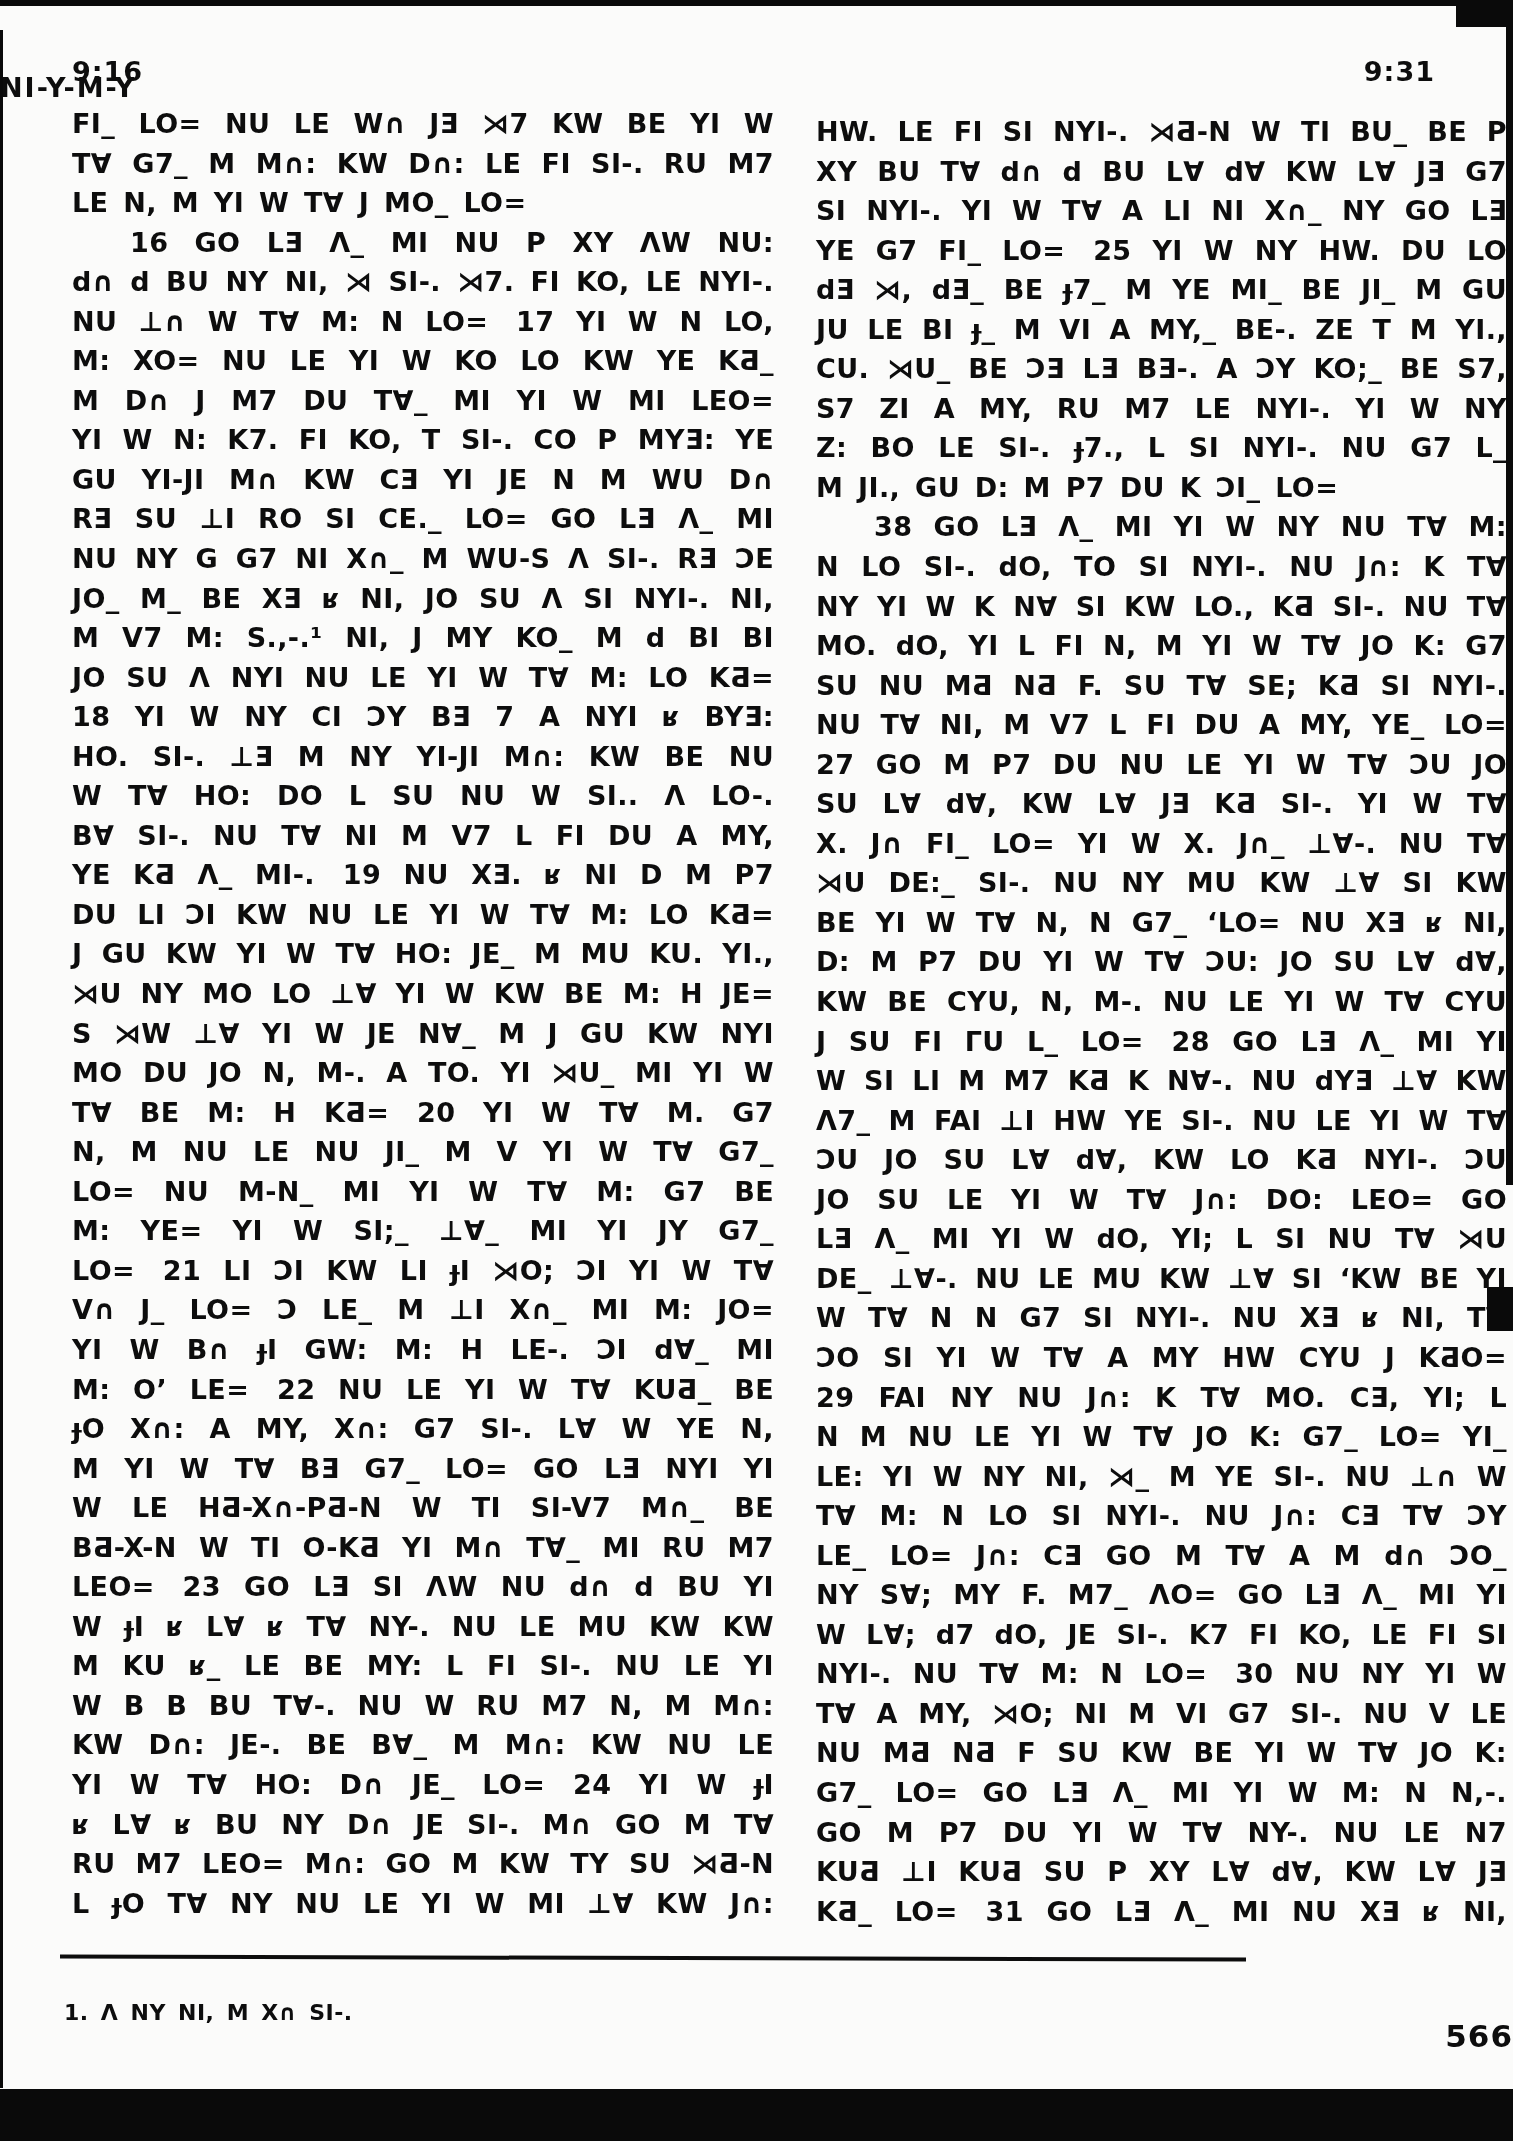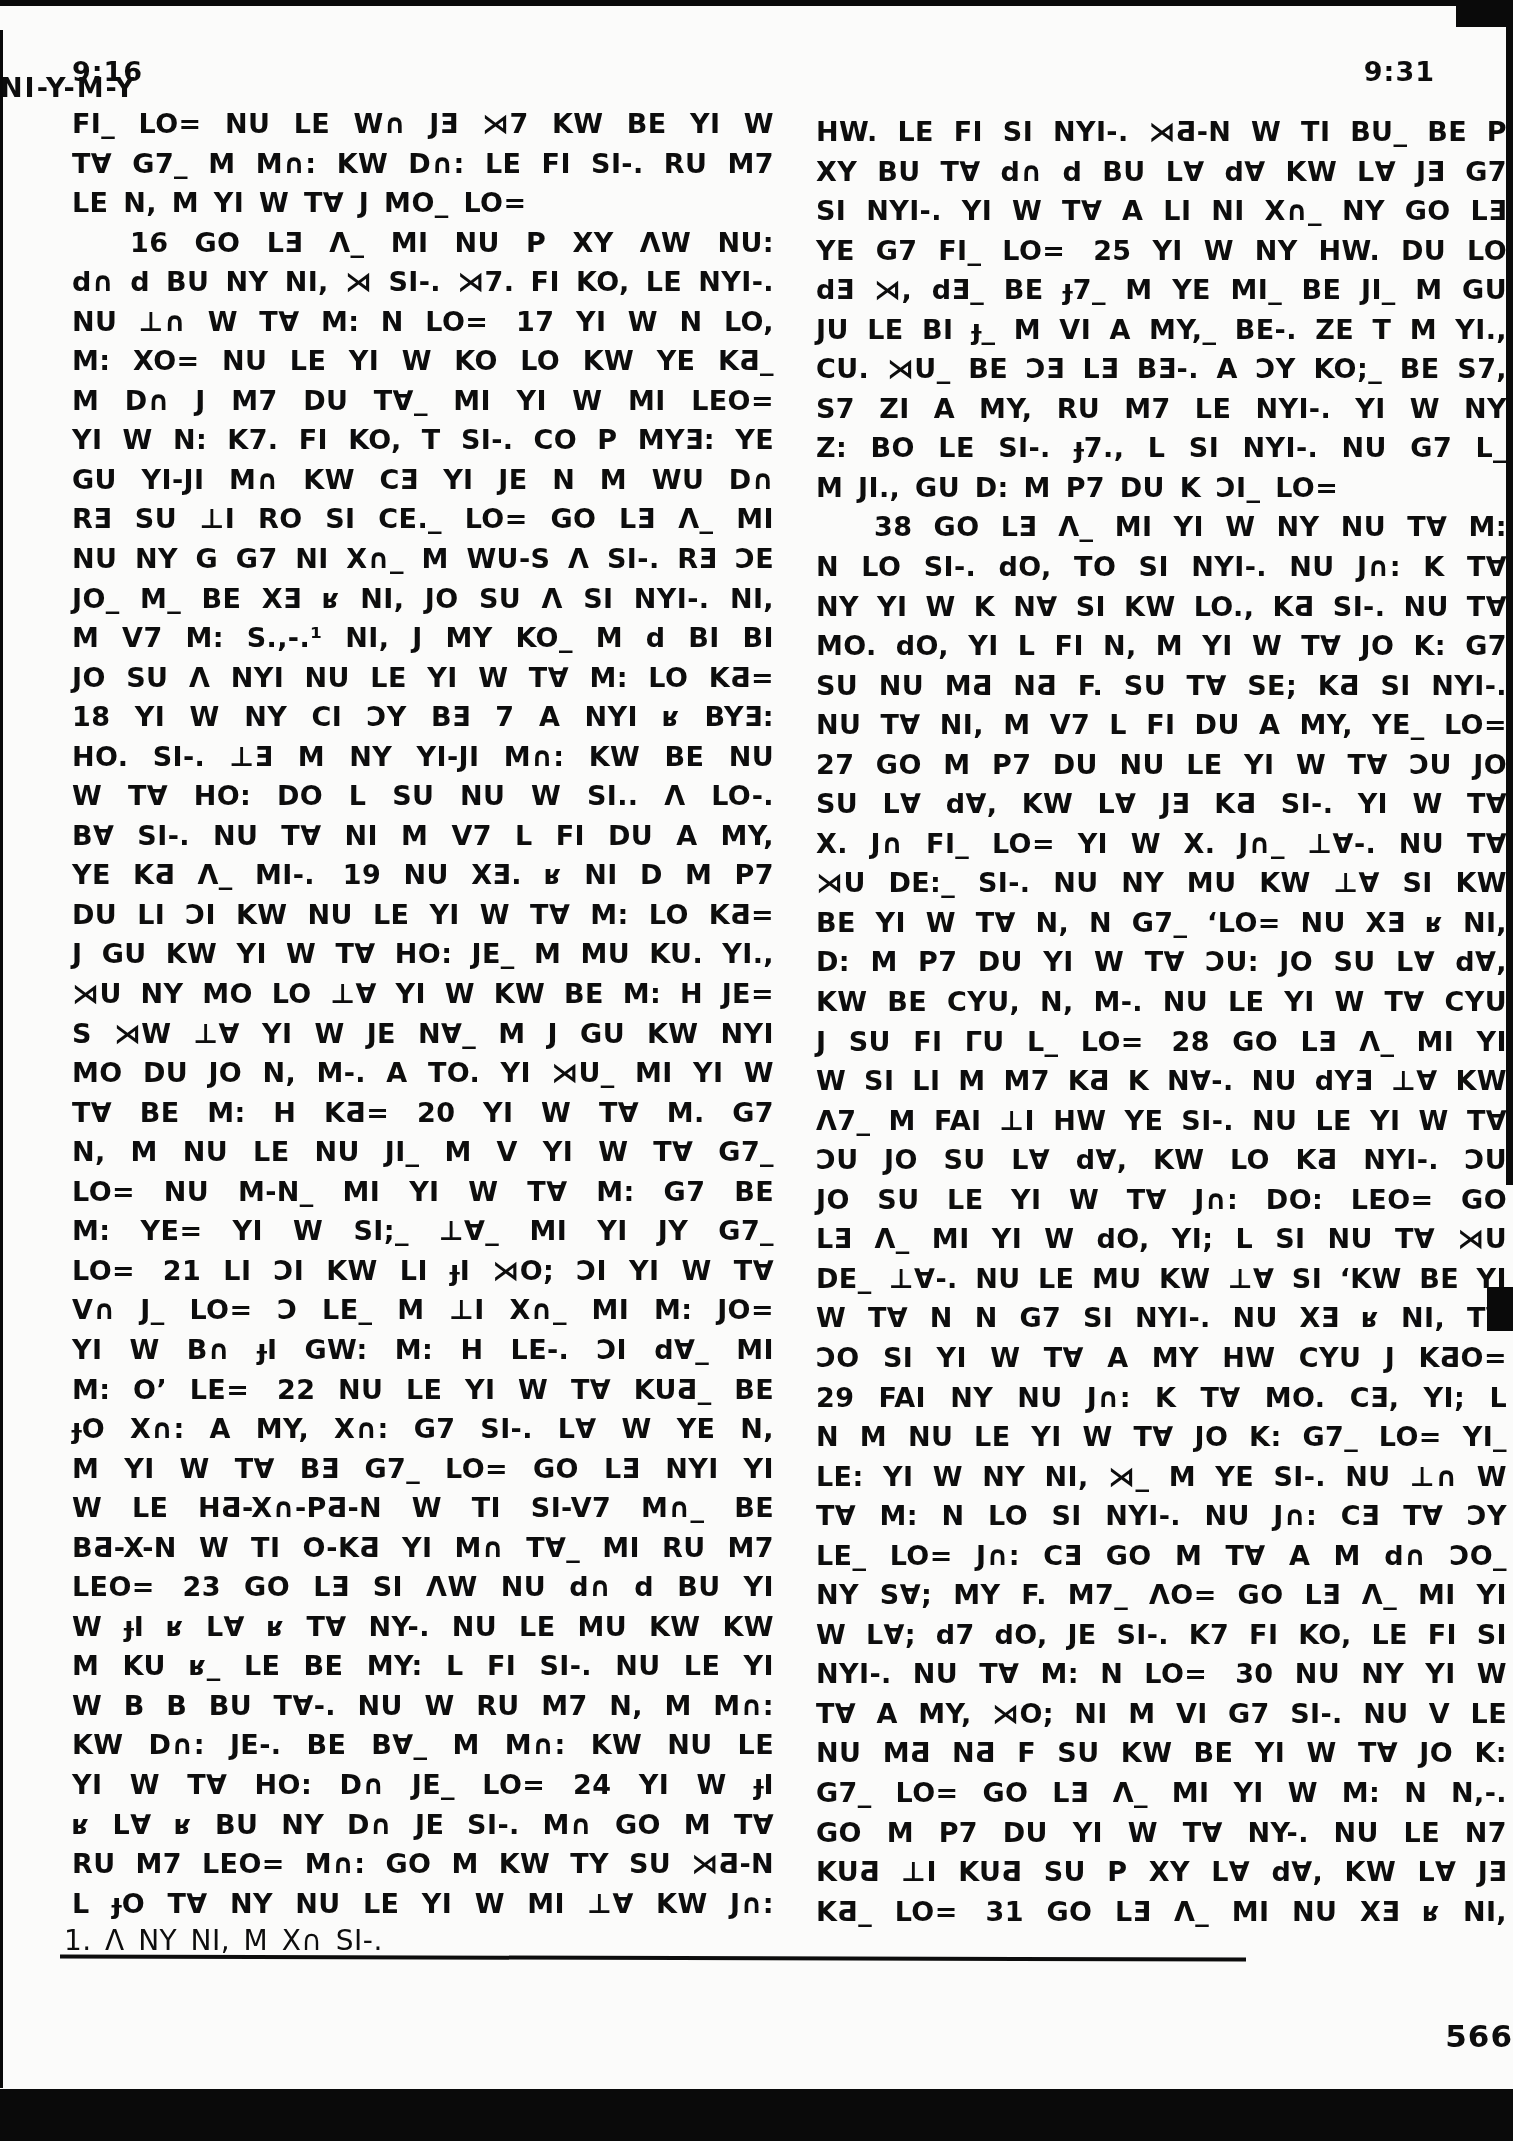--- a/index.html
+++ b/index.html
@@ -20,21 +20,21 @@
     font-weight:bold;font-size:27px;line-height:39.55px;
     letter-spacing:0.4px;word-spacing:5px;white-space:normal;
   }
   .col.left{left:60px;width:702px;margin-left:12px;}
   .col.right{left:816px;width:691px;margin-top:8px;}
   .line{text-align:justify;text-align-last:justify;}
   .line.nj{text-align-last:left;}
   .line.ind{padding-left:58px;}
   
   .fnrule{position:absolute;left:60px;top:1956px;width:1186px;height:4px;background:#0d0d0d;transform:rotate(0.15deg);}
-  .footnote{position:absolute;left:64px;top:1924px;font-weight:normal;font-size:28px;letter-spacing:0.5px;word-spacing:4px;}
+  .footnote{position:absolute;left:64px;top:2000px;font-weight:bold;font-size:22px;letter-spacing:0.5px;word-spacing:4px;}
   
   .pagenum{position:absolute;left:0;top:2018px;width:100%;text-align:right;font-weight:bold;font-size:31px;letter-spacing:1px;}
   
   .art{position:absolute;background:#0a0a0a;}
   .art.topbar{left:0;top:0;width:1513px;height:6px;}
   .art.tr{left:1456px;top:0;width:57px;height:27px;}
   .art.rstrip{left:1506px;top:0;width:7px;height:1185px;}
   .art.rmark{left:1487px;top:1287px;width:26px;height:44px;}
   .art.lstrip{left:0;top:30px;width:3px;height:2058px;}
   .art.botbar{left:0;top:2089px;width:1513px;height:52px;}

